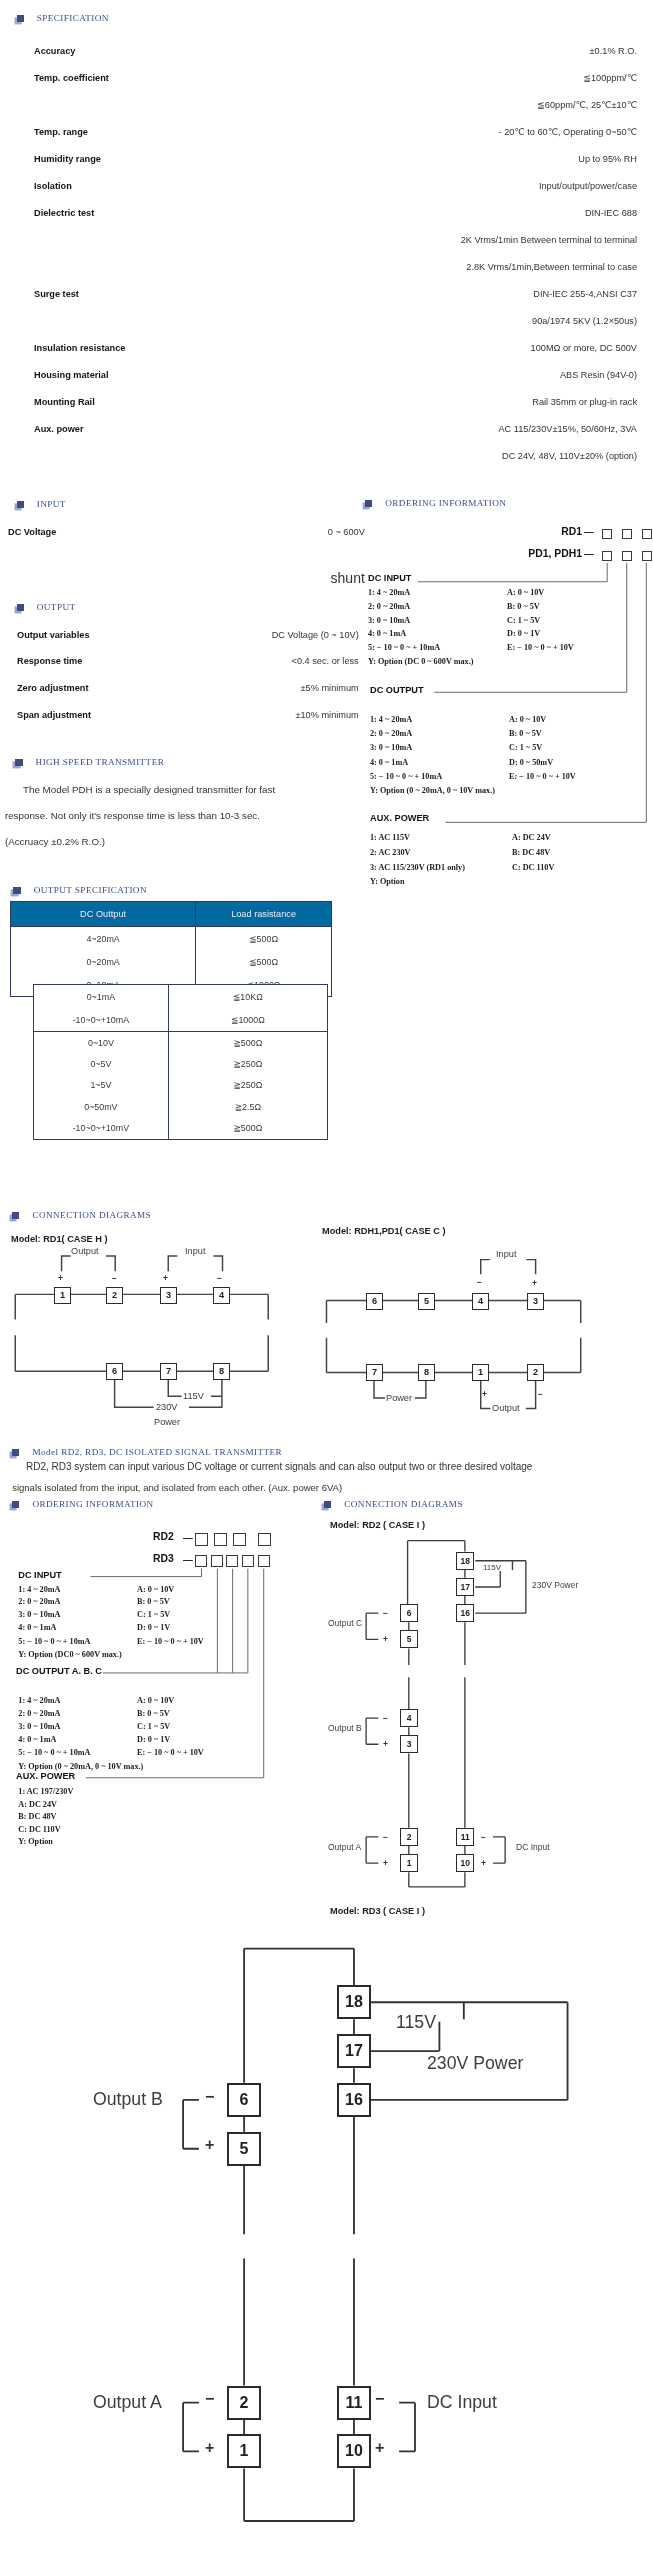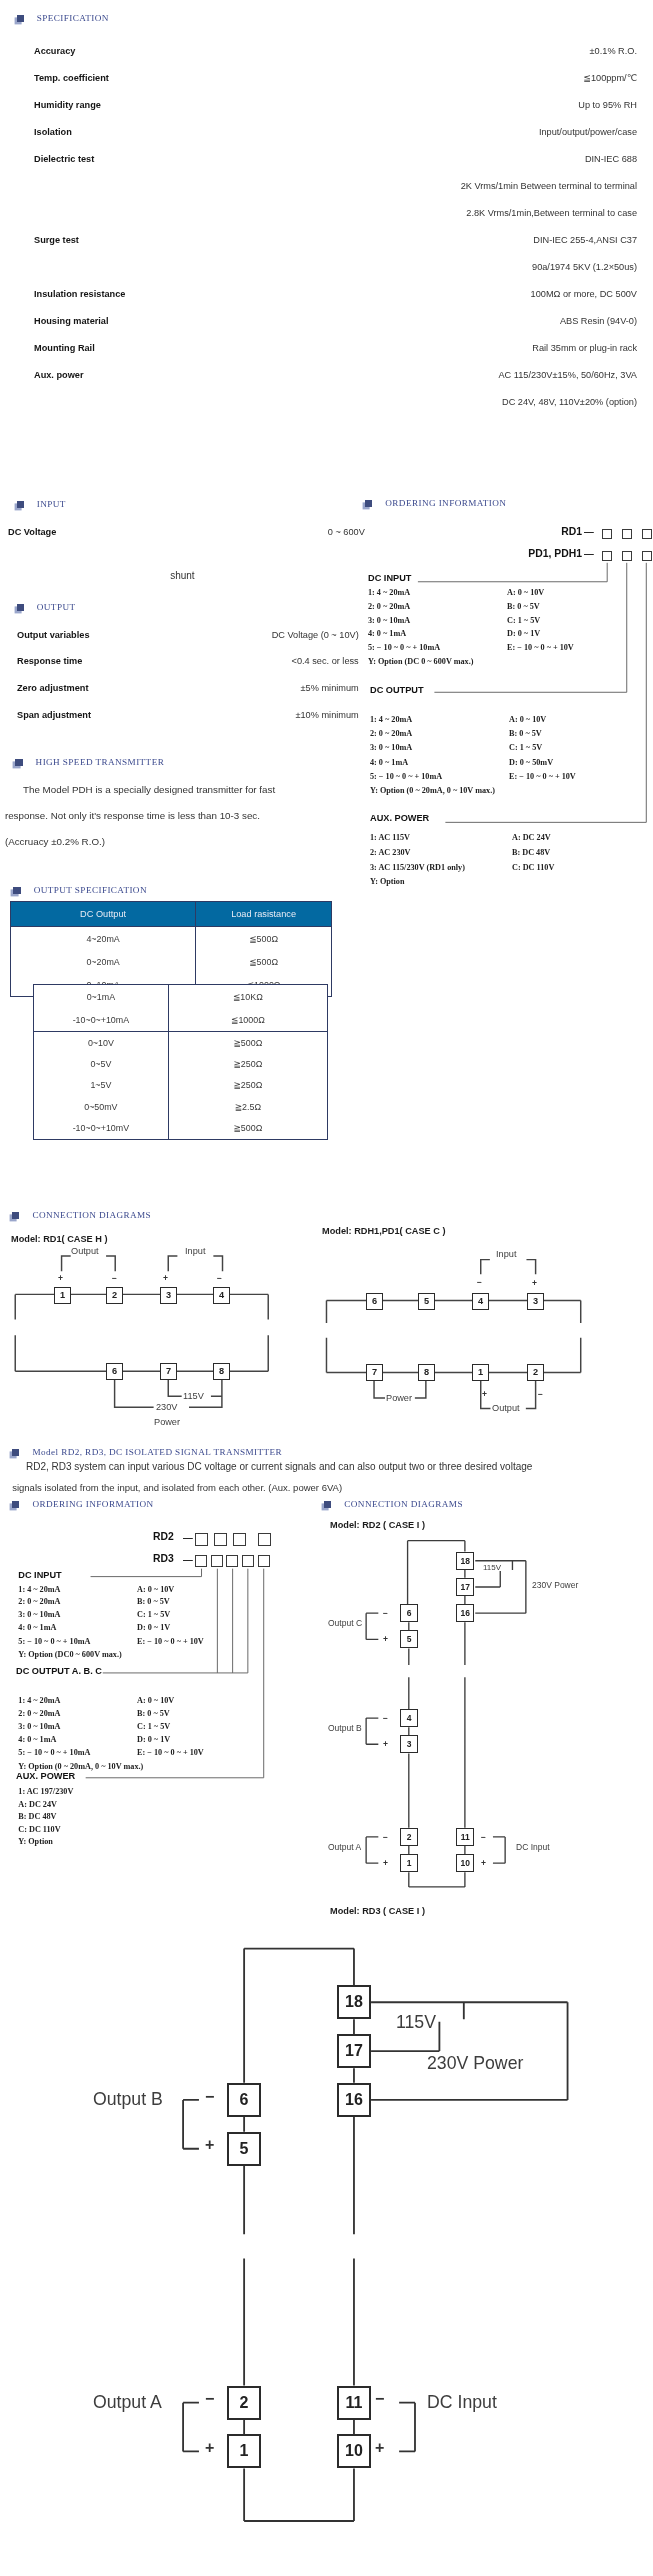--- a/index.html
+++ b/index.html
@@ -10,21 +10,21 @@
   .bullet{width:7.3px;height:7.3px;background:#3E4C7E;box-shadow:-2.4px 2.4px 0 #9AA6CB;display:inline-block;margin-top:1.8px;}
   .sechead h2{margin:0;font:400 9.2px "Liberation Serif","DejaVu Serif",serif;color:#3C4A8E;letter-spacing:0.4px;white-space:nowrap;}
   
   .rows{position:absolute;left:0;top:37px;width:653px;}
   .srow{display:flex;justify-content:space-between;align-items:center;height:27px;padding:0 16px 0 34px;}
   .srow .k{font-weight:700;font-size:9.2px;color:#151515;}
   .srow .v{font-size:9.2px;color:#333;}
   .kv{position:absolute;display:flex;justify-content:space-between;align-items:center;box-sizing:border-box;}
   .kv .k{font-weight:700;font-size:9.2px;color:#151515;}
   .kv .v{font-size:9.2px;color:#333;}
-  .wrapline{position:absolute;font-size:10px;color:#333;text-align:center;box-sizing:border-box;}
+  .wrapline{position:absolute;font-size:14px;color:#333;text-align:right;box-sizing:border-box;}
   
   .mname{position:absolute;font:700 10.4px "Liberation Sans",sans-serif;color:#111;white-space:nowrap;}
   .mdash{position:absolute;font:700 9.8px "Liberation Sans",sans-serif;color:#111;}
   .mbox{position:absolute;box-sizing:border-box;border:1.2px solid #3a3a3a;background:#fff;}
   .olab{position:absolute;font:700 9.2px "Liberation Sans",sans-serif;color:#111;white-space:nowrap;}
   .oitem{position:absolute;font:700 8.2px "Liberation Serif","DejaVu Serif",serif;color:#222;white-space:nowrap;}
   
   .pline{position:absolute;font-size:9.8px;color:#333;white-space:nowrap;}
   
   .tbl{position:absolute;border:1.2px solid #2E3A63;background:#fff;}
@@ -62,20 +62,28 @@
     <h2>SPECIFICATION</h2>
   </div>
   <div class="rows">
     <div class="srow">
         <span class="k">Accuracy</span>
         <span class="v">±0.1% R.O.</span>
       </div>
     <div class="srow">
         <span class="k">Temp. coefficient</span>
         <span class="v">≦100ppm/℃</span>
+      </div>
+    <div class="srow">
+        <span class="k"></span>
+        <span class="v">≦60ppm/℃, 25℃±10℃</span>
+      </div>
+    <div class="srow">
+        <span class="k">Temp. range</span>
+        <span class="v">- 20℃ to 60℃, Operating 0~50℃</span>
       </div>
     <div class="srow">
         <span class="k">Humidity range</span>
         <span class="v">Up to 95% RH</span>
       </div>
     <div class="srow">
         <span class="k">Isolation</span>
         <span class="v">Input/output/power/case</span>
       </div>
     <div class="srow">

